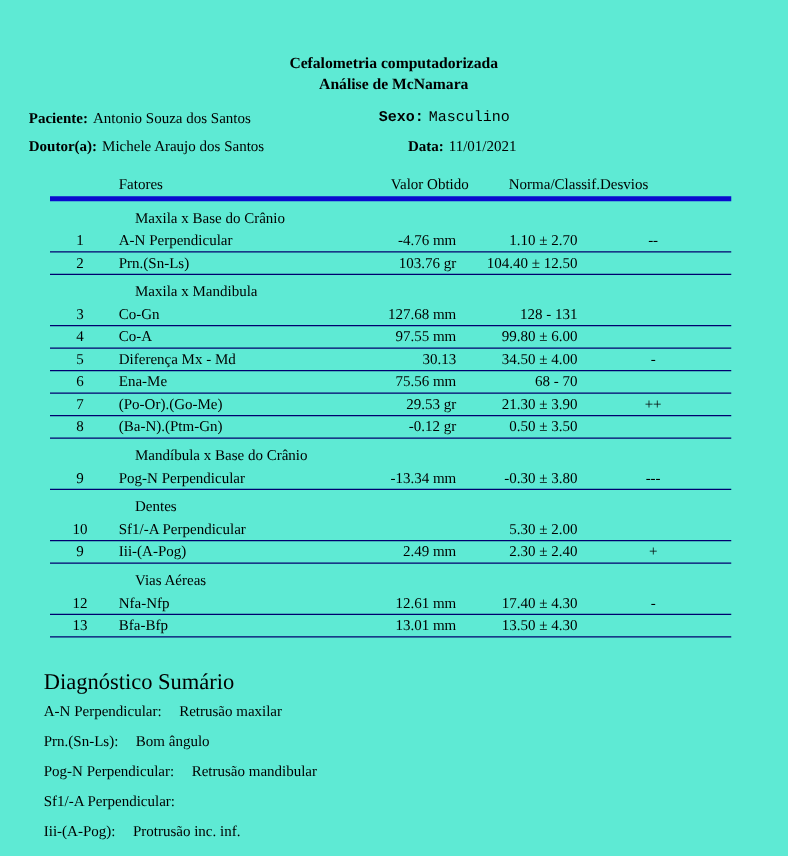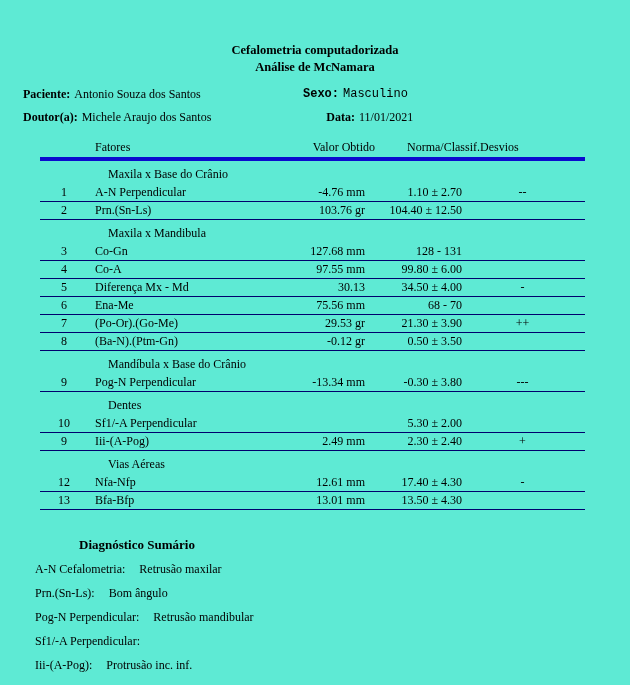--- a/index.html
+++ b/index.html
@@ -73,24 +73,23 @@
   .c-fator  { padding-left: 7px; }
   .c-valor  { text-align: right; padding-right: 10px; }
   .c-norma  { text-align: right; padding-right: 18px; }
   .c-desvio { text-align: center; padding-right: 20px; }
   
   .diag {
     margin: 28px 0 0 35px;
     font-size: 12px;
   }
   .diag-title {
-    font-weight: bold;
-    font-size: 13px;
+    font-weight: normal;
+    font-size: 18px;
     line-height: 14px;
-    margin-left: 44px;
   }
   .diag-item { margin-top: 11px; line-height: 13px; }
   .diag-value { margin-left: 14px; }
 </style>
 </head>
 <body>
 
 <div class="page">
 
   <div class="title-block">
@@ -223,21 +222,21 @@
           <div class="c-valor">13.01 mm</div>
           <div class="c-norma">13.50 ± 4.30</div>
           <div class="c-desvio"></div>
         </div>
       </div>
   </div>
 
   <div class="diag">
     <div class="diag-title">Diagnóstico Sumário</div>
     <div id="diag-body">
-        <div class="diag-item"><span class="diag-label">A-N Cefalometria:</span><span class="diag-value">Retrusão maxilar</span></div>
+        <div class="diag-item"><span class="diag-label">A-N Perpendicular:</span><span class="diag-value">Retrusão maxilar</span></div>
         <div class="diag-item"><span class="diag-label">Prn.(Sn-Ls):</span><span class="diag-value">Bom ângulo</span></div>
         <div class="diag-item"><span class="diag-label">Pog-N Perpendicular:</span><span class="diag-value">Retrusão mandibular</span></div>
         <div class="diag-item"><span class="diag-label">Sf1/-A Perpendicular:</span><span class="diag-value"></span></div>
         <div class="diag-item"><span class="diag-label">Iii-(A-Pog):</span><span class="diag-value">Protrusão inc. inf.</span></div>
       </div>
   </div>
 
 </div>
 
 </body></html>

